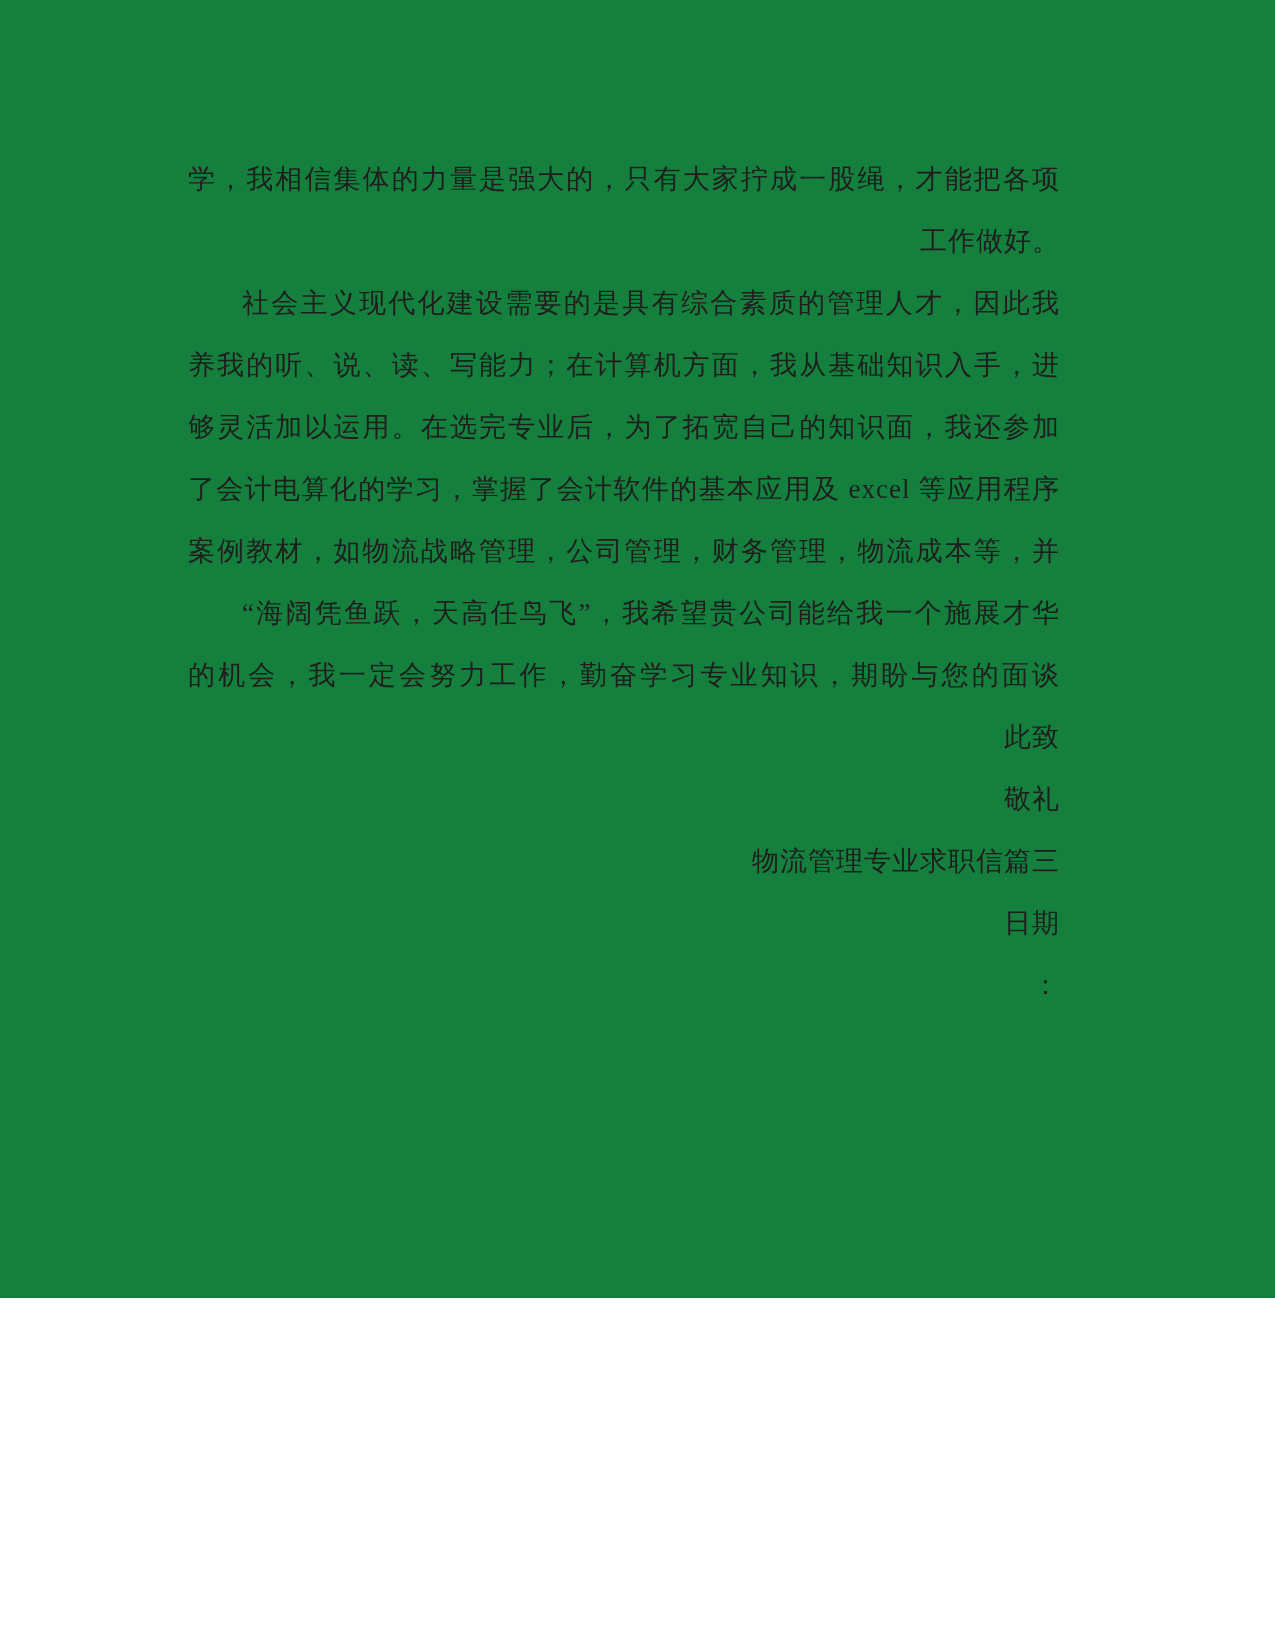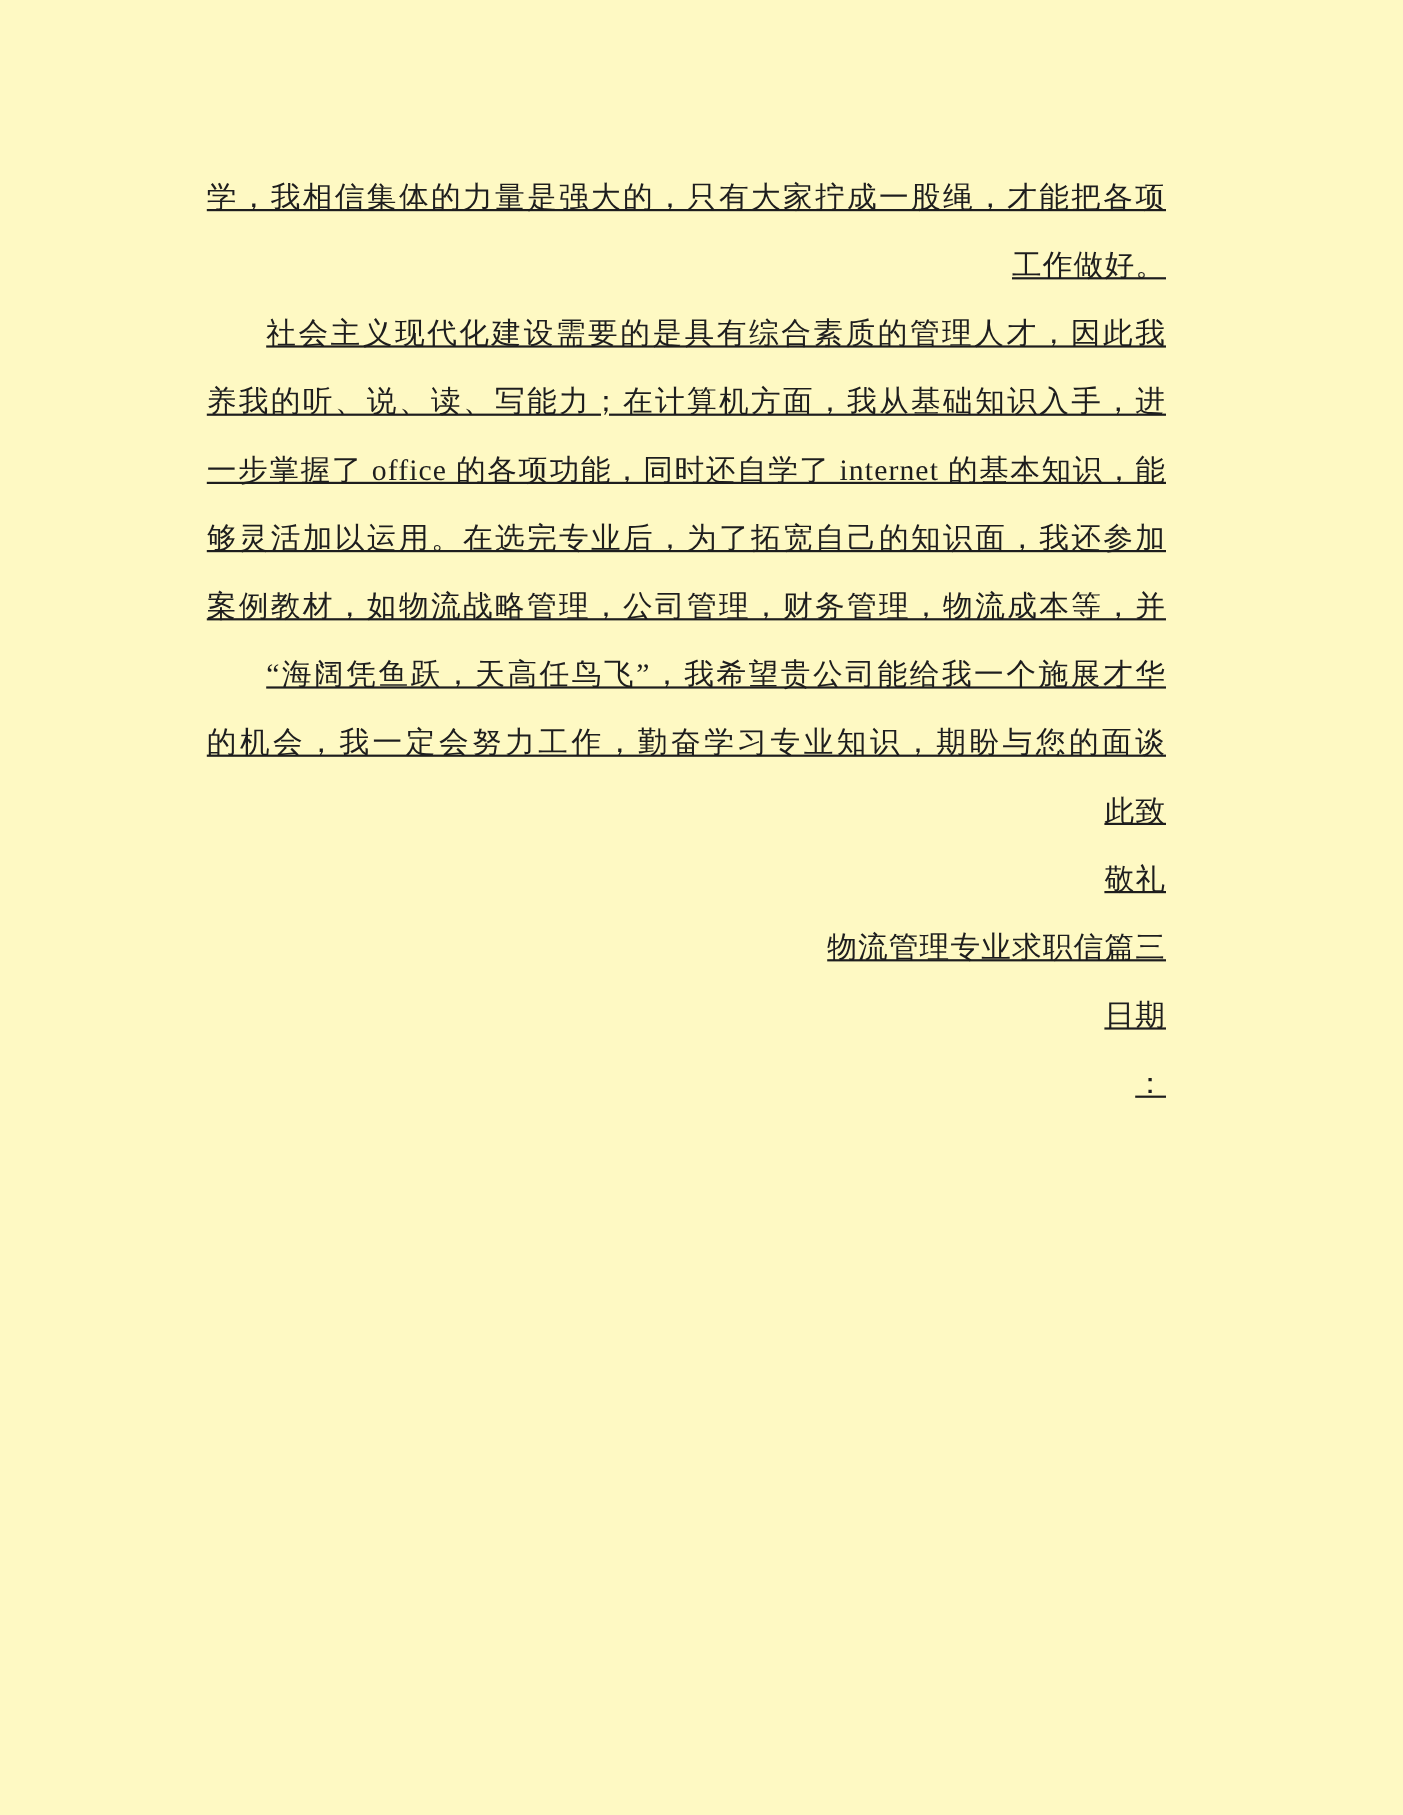--- a/index.html
+++ b/index.html
@@ -3,29 +3,28 @@
 <meta charset="utf-8">
 <style>
   html, body {
     margin: 0;
     padding: 0;
     background: #ffffff;
   }
   .page {
     position: relative;
     width: 1275px;
-    height: 1650px;
-    background: #fef9c3;
+    height: 1298px;
+    background: #15803d;
     box-sizing: border-box;
     padding: 148px 0 0 188px;
     font-family: "Liberation Serif", "DejaVu Serif", serif;
     color: #1e1e1e;
     font-size: 27px;
     overflow: hidden;
-    text-decoration: underline;
   }
   .line {
     width: 872px;
     height: 62px;
     line-height: 62px;
     letter-spacing: 1px;
     white-space: nowrap;
     text-align: right;
     font-weight: 400;
   }
@@ -40,22 +39,22 @@
   }
 </style>
 </head>
 <body>
 
 <div class="page">
   <div class="line fill">学，我相信集体的力量是强大的，只有大家拧成一股绳，才能把各项</div>
   <div class="line">工作做好。</div>
   <div class="line fill indent">社会主义现代化建设需要的是具有综合素质的管理人才，因此我</div>
   <div class="line fill">养我的听、说、读、写能力；在计算机方面，我从基础知识入手，进</div>
-  <div class="line fill">一步掌握了 office 的各项功能，同时还自学了 internet 的基本知识，能</div>
   <div class="line fill">够灵活加以运用。在选完专业后，为了拓宽自己的知识面，我还参加</div>
+  <div class="line fill">了会计电算化的学习，掌握了会计软件的基本应用及 excel 等应用程序</div>
   <div class="line fill">案例教材，如物流战略管理，公司管理，财务管理，物流成本等，并</div>
   <div class="line fill indent">“海阔凭鱼跃，天高任鸟飞”，我希望贵公司能给我一个施展才华</div>
   <div class="line fill">的机会，我一定会努力工作，勤奋学习专业知识，期盼与您的面谈</div>
   <div class="line indent">此致</div>
   <div class="line indent">敬礼</div>
   <div class="line indent">物流管理专业求职信篇三</div>
   <div class="line indent">日期</div>
   <div class="line indent">：</div>
 </div>
 

